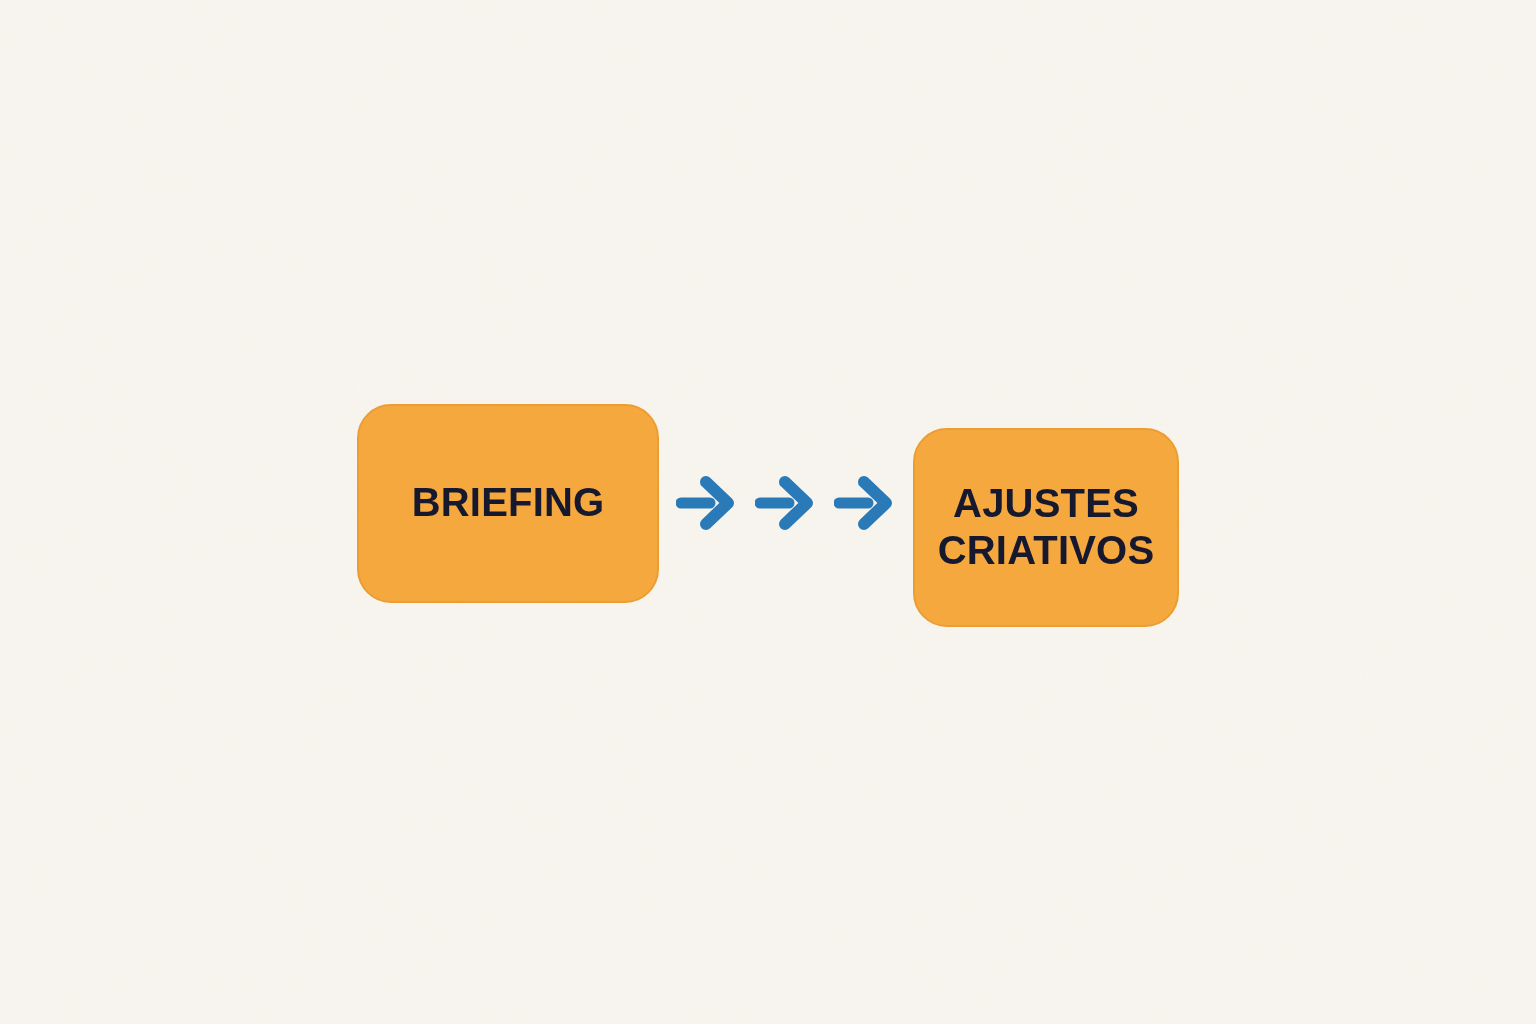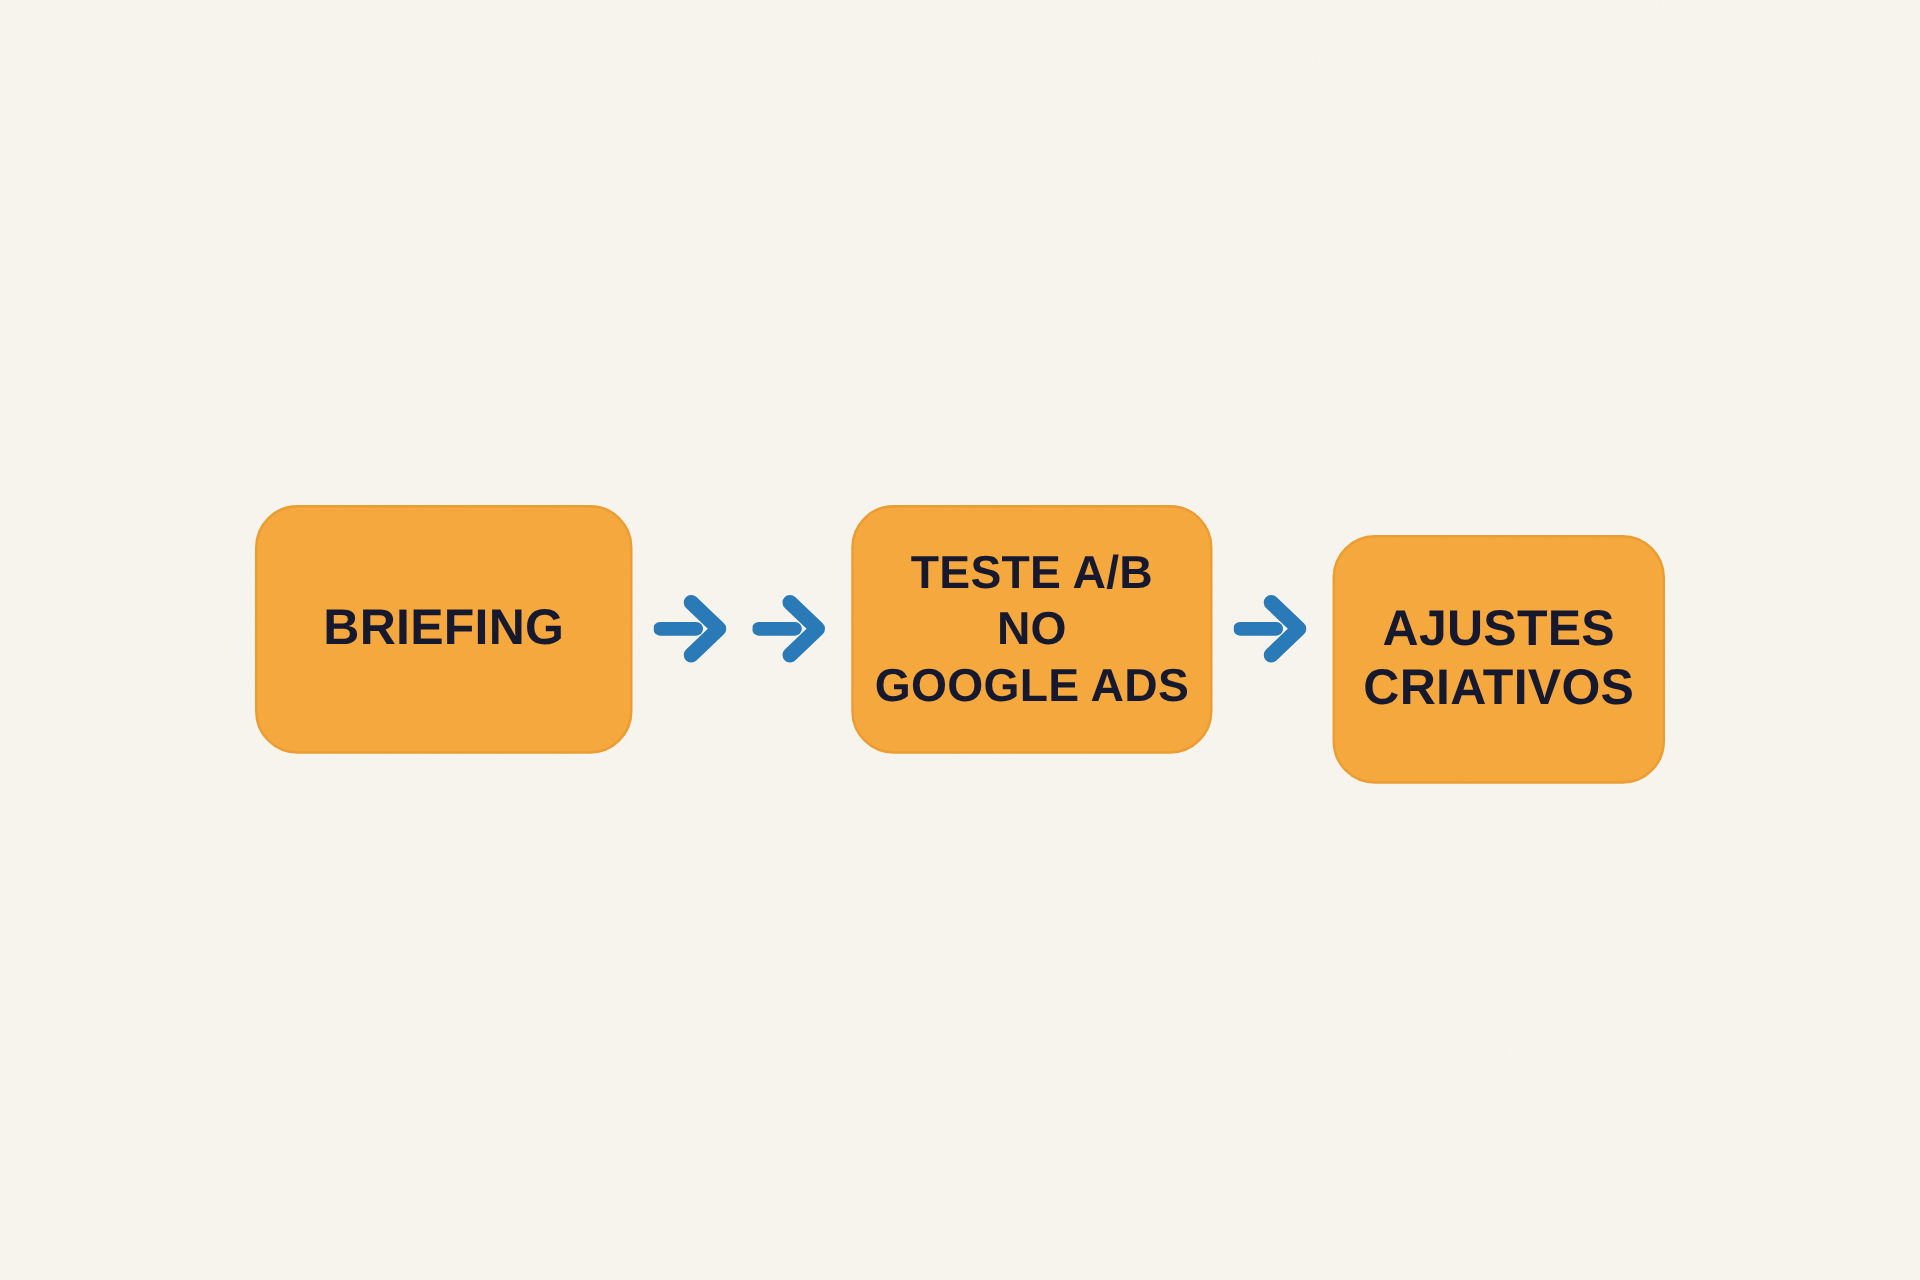--- a/index.html
+++ b/index.html
@@ -85,25 +85,20 @@
       <line x1="5" y1="29" x2="34" y2="29" stroke-width="11"></line>
       <polyline points="30,8 52,29 30,50" stroke-width="12"></polyline>
     </svg>
 
 
     <svg class="flow-arrow" width="62" height="58" viewBox="0 0 62 58" aria-hidden="true">
       <line x1="5" y1="29" x2="34" y2="29" stroke-width="11"></line>
       <polyline points="30,8 52,29 30,50" stroke-width="12"></polyline>
     </svg>
 
-    <div class="flow-box box-3">
-      <span class="label">TESTE A/B
-NO
-GOOGLE ADS</span>
-    </div>
 
     <svg class="flow-arrow" width="62" height="58" viewBox="0 0 62 58" aria-hidden="true">
       <line x1="5" y1="29" x2="34" y2="29" stroke-width="11"></line>
       <polyline points="30,8 52,29 30,50" stroke-width="12"></polyline>
     </svg>
 
     <div class="flow-box box-4">
       <span class="label">AJUSTES
 CRIATIVOS</span>
     </div>

